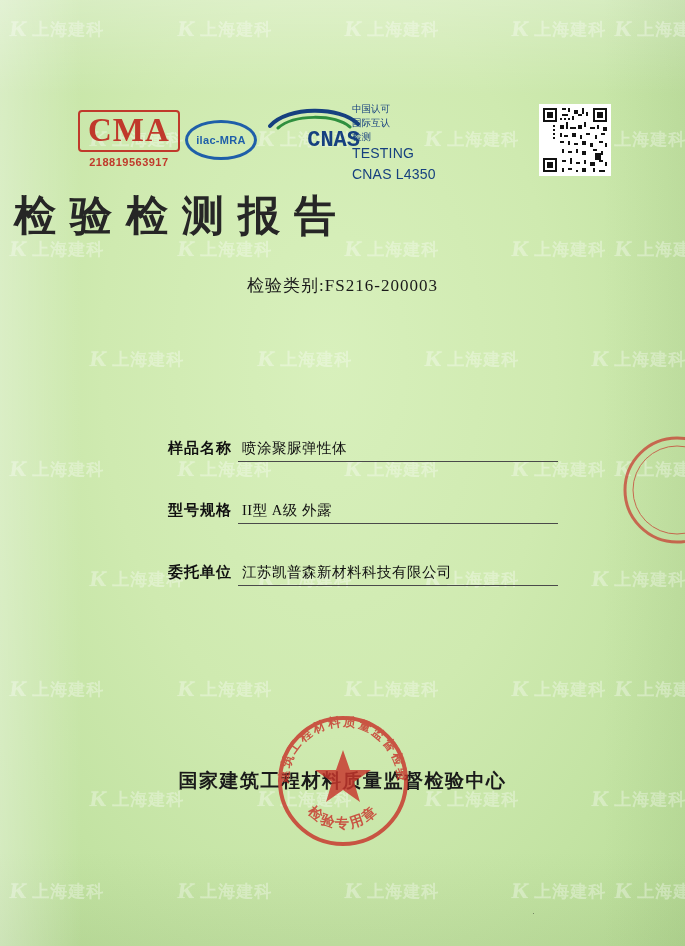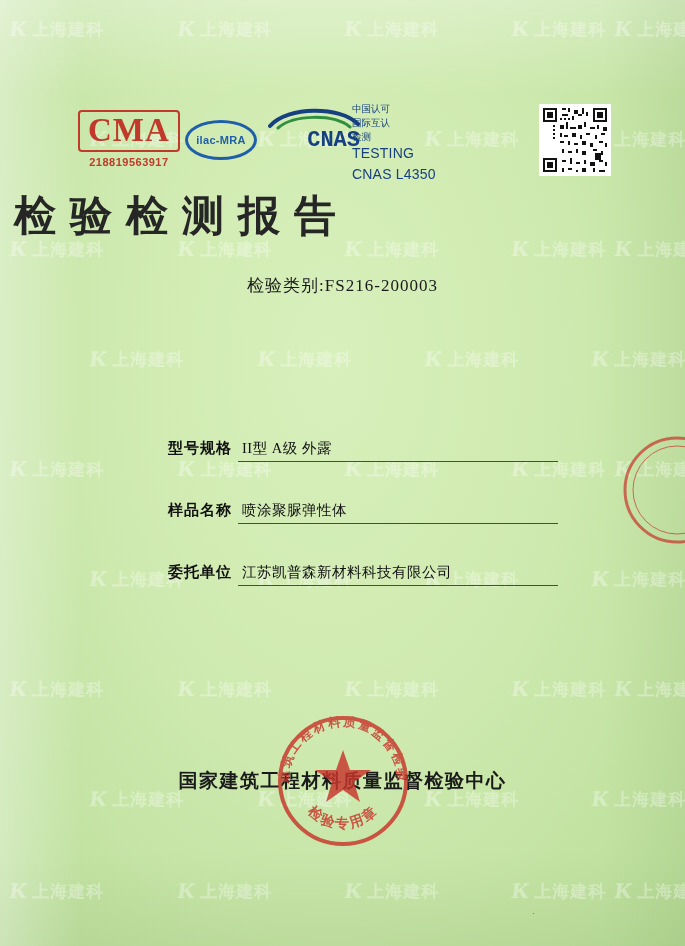--- a/index.html
+++ b/index.html
@@ -568,30 +568,30 @@
 
   <div class="title">检验检测报告</div>
 
   <div class="report-no">
     <span>检验类别:</span><span>FS216-200003</span>
   </div>
 
   <div class="fields" id="field-list">
 
     <div class="field">
+      <div class="field-label">样品名称</div>
+      <div class="field-value-wrap">
+        <div class="field-value">喷涂聚脲弹性体</div>
+      </div>
+    </div>
+
+    <div class="field">
       <div class="field-label">型号规格</div>
       <div class="field-value-wrap">
         <div class="field-value">II型 A级 外露</div>
-      </div>
-    </div>
-
-    <div class="field">
-      <div class="field-label">样品名称</div>
-      <div class="field-value-wrap">
-        <div class="field-value">喷涂聚脲弹性体</div>
       </div>
     </div>
 
     <div class="field">
       <div class="field-label">委托单位</div>
       <div class="field-value-wrap">
         <div class="field-value">江苏凯普森新材料科技有限公司</div>
       </div>
     </div>
 

